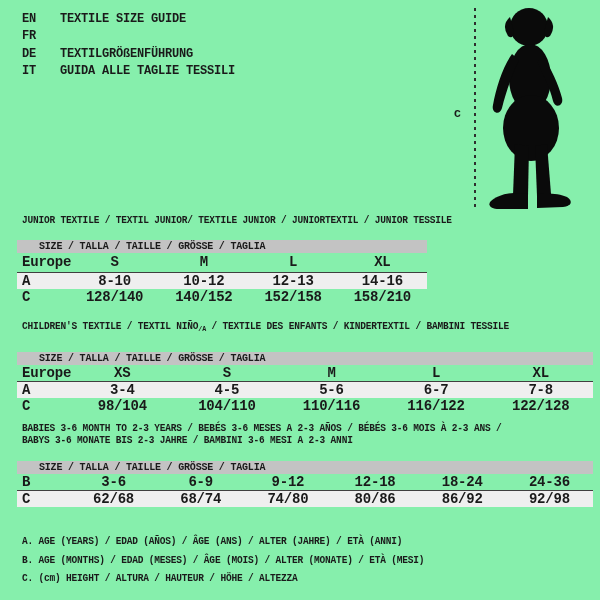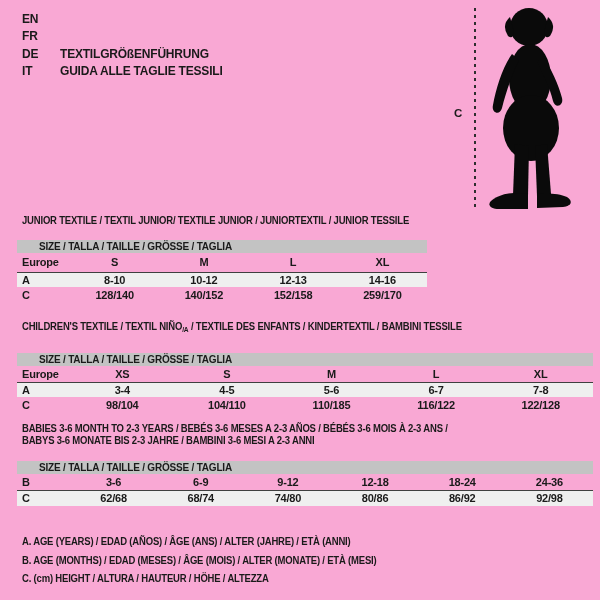--- a/index.html
+++ b/index.html
@@ -12,21 +12,21 @@
   *{box-sizing:border-box;margin:0;padding:0;}
   html,body{background:#fff;}
   body{
     width:600px;height:600px;
     font-family:"Liberation Sans",sans-serif;
     font-weight:bold;
     color:var(--text);
     position:relative;
     overflow:hidden;
   }
-  .canvas{position:absolute;left:0;top:0;width:600px;height:600px;background:#f9a8d4;}
+  .canvas{position:absolute;left:0;top:0;width:600px;height:600px;background:#86efac;font-family:Liberation Mono, monospace;}
 
   
   .lang-block{position:absolute;left:22px;top:10px;}
   .lang-row{display:flex;height:17.5px;align-items:center;font-size:12px;letter-spacing:-0.2px;}
   .lang-code{width:38px;flex:0 0 38px;}
   .lang-title{white-space:nowrap;}
 
   
   .measure-line{
     position:absolute;left:474px;top:8px;width:2px;height:199px;
@@ -46,21 +46,21 @@
   }
   .sub{font-size:7px;vertical-align:-2px;}
   .sec-junior .size-bar{margin-top:13px;}
   .sec-children .size-bar{margin-top:17px;}
   .sec-babies .size-bar{margin-top:14px;}
   .size-bar{
     height:13px;line-height:13px;background:var(--header-bar);
     font-size:10px;letter-spacing:-0.2px;padding-left:22px;white-space:nowrap;
   }
   table{width:100%;border-collapse:collapse;table-layout:fixed;}
-  td{font-size:11px;letter-spacing:-0.2px;text-align:center;height:15px;padding:0;vertical-align:middle;}
+  td{font-size:14px;letter-spacing:-0.2px;text-align:center;height:15px;padding:0;vertical-align:middle;}
   td.lbl{width:53px;text-align:left;padding-left:5px;}
   tr.sep td{border-bottom:1.5px solid var(--separator);}
   tr.shaded{background:var(--row-shade);}
   .sec-junior tr:first-child td{height:19px;}
   .sec-children tr:first-child td{height:16px;}
   .sec-babies td{height:16px;}
 
   
   .notes{position:absolute;left:22px;top:533px;}
   .note-line{
@@ -69,20 +69,21 @@
   }
 </style>
 </head>
 <body>
 
 <div class="canvas">
 
   <div class="lang-block">
     <div class="lang-row">
       <span class="lang-code">EN</span>
+      <span class="lang-title">TEXTILE SIZE GUIDE</span>
     </div>
     <div class="lang-row">
       <span class="lang-code">FR</span>
     </div>
     <div class="lang-row">
       <span class="lang-code">DE</span>
       <span class="lang-title">TEXTILGRÖßENFÜHRUNG</span>
     </div>
     <div class="lang-row">
       <span class="lang-code">IT</span>
@@ -123,21 +124,21 @@
         <td>8-10</td>
         <td>10-12</td>
         <td>12-13</td>
         <td>14-16</td>
       </tr>
       <tr>
         <td class="lbl">C</td>
         <td>128/140</td>
         <td>140/152</td>
         <td>152/158</td>
-        <td>259/170</td>
+        <td>158/210</td>
       </tr>
     </tbody>
       </table>
   </div>
 
   <div class="section sec-children">
     <div class="tbl-title"><span>CHILDREN'S TEXTILE / TEXTIL NIÑO</span><span class="sub">/A</span><span> / TEXTILE DES ENFANTS / KINDERTEXTIL / BAMBINI TESSILE</span></div>
     <div class="size-bar">SIZE / TALLA / TAILLE / GRÖSSE / TAGLIA</div>
     <table>
       <tbody>
@@ -154,21 +155,21 @@
         <td>3-4</td>
         <td>4-5</td>
         <td>5-6</td>
         <td>6-7</td>
         <td>7-8</td>
       </tr>
       <tr>
         <td class="lbl">C</td>
         <td>98/104</td>
         <td>104/110</td>
-        <td>110/185</td>
+        <td>110/116</td>
         <td>116/122</td>
         <td>122/128</td>
       </tr>
     </tbody>
       </table>
   </div>
 
   <div class="section sec-babies">
     <div class="tbl-title">BABIES 3-6 MONTH TO 2-3 YEARS / BEBÉS 3-6 MESES A 2-3 AÑOS / BÉBÉS 3-6 MOIS À 2-3 ANS /</div>
     <div class="tbl-title">BABYS 3-6 MONATE BIS 2-3 JAHRE / BAMBINI 3-6 MESI A 2-3 ANNI</div>

